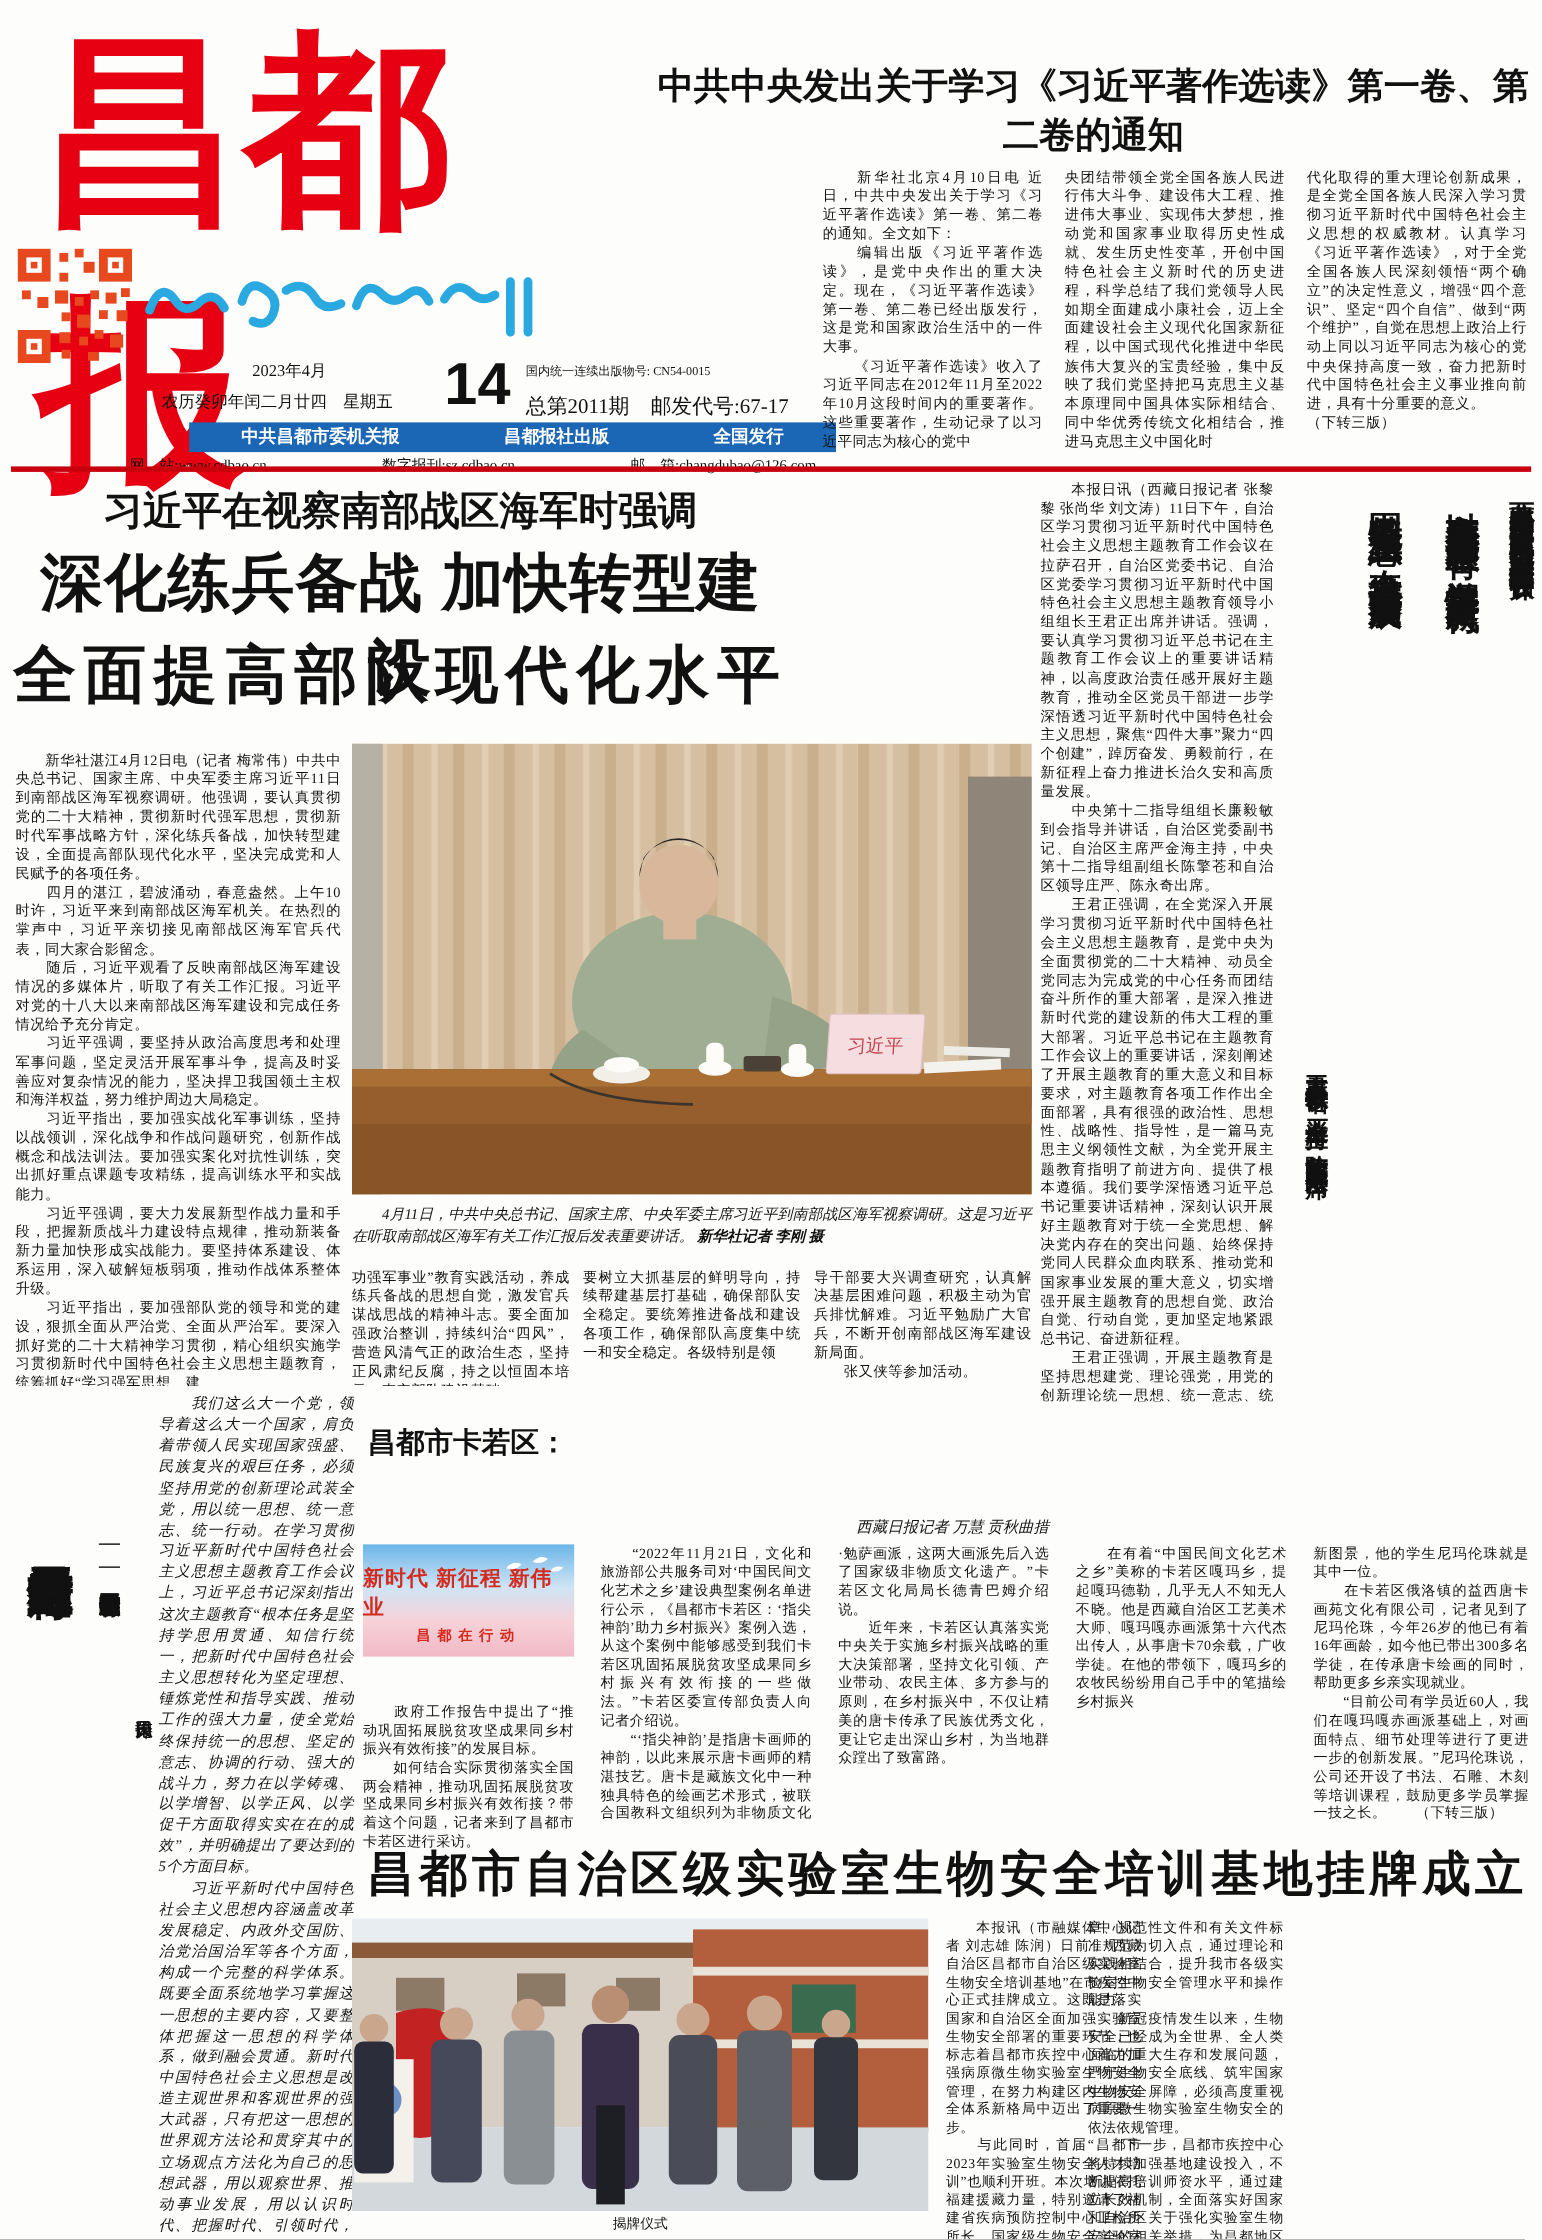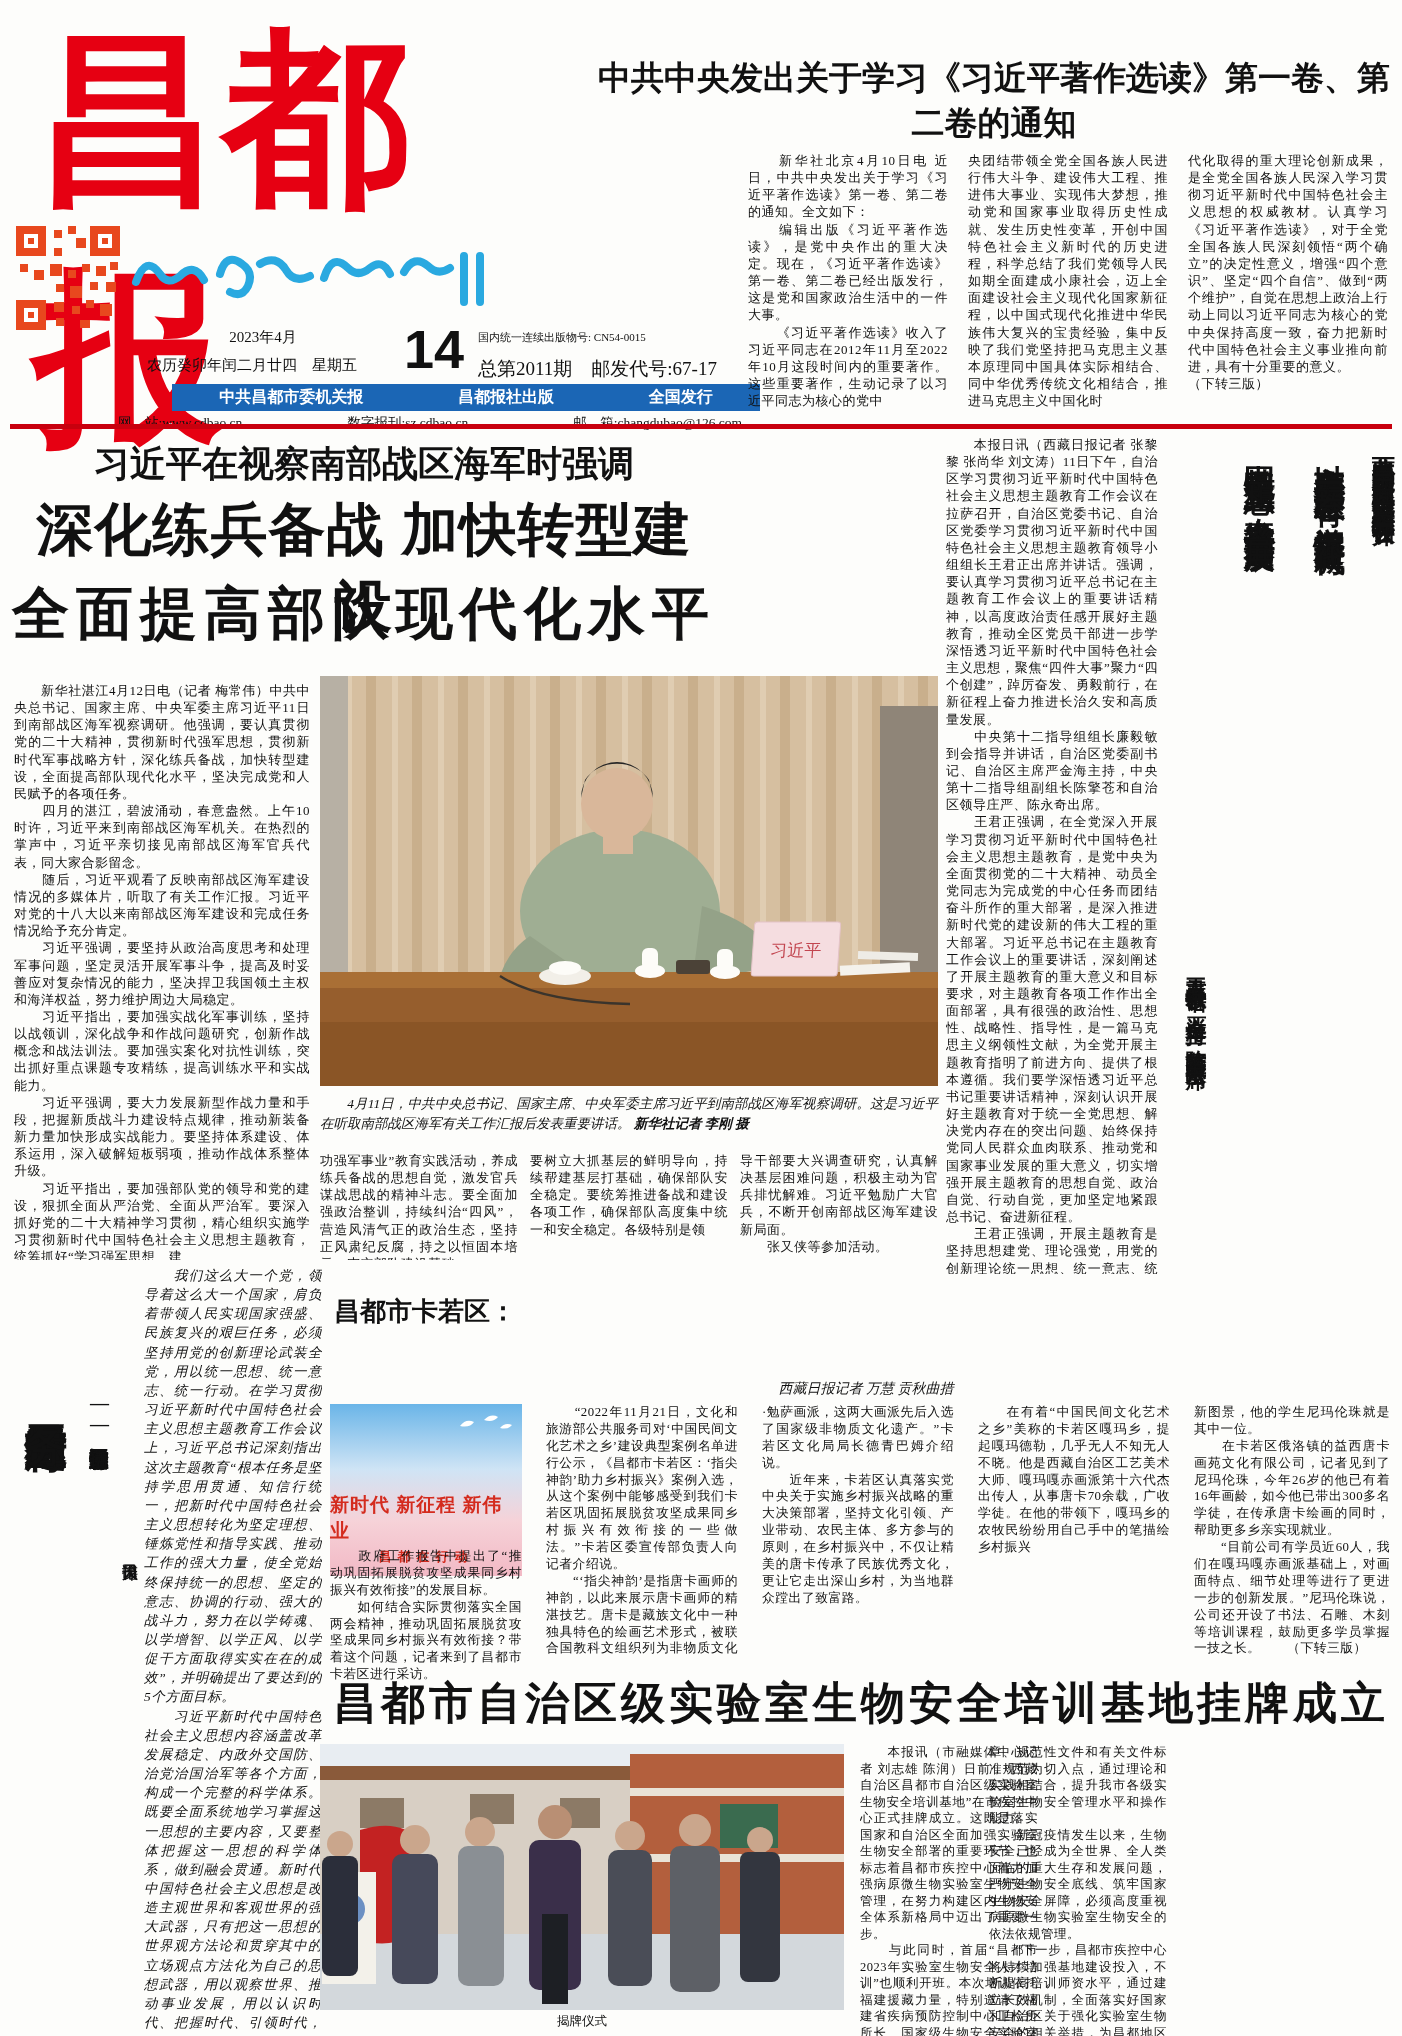--- a/index.html
+++ b/index.html
@@ -174,21 +174,21 @@
 
   <div class="abs vt hei" style="left:10px;top:1392px;width:64px;height:644px;font-size:42px;font-weight:900;">紧紧锚定开展主题教育的目标任务</div>
   <div class="abs vt" style="left:82px;top:1392px;width:30px;height:604px;font-size:19px;font-weight:700;">——论学习贯彻习近平总书记在主题教育工作会议上重要讲话</div>
   <div class="abs vt" style="left:114px;top:1552px;width:26px;height:150px;font-size:16px;">人民日报评论员</div>
   <div class="abs col kai" style="left:144px;top:1266px;width:178px;height:768px;font-size:13.5px;line-height:1.42;">　　我们这么大一个党，领导着这么大一个国家，肩负着带领人民实现国家强盛、民族复兴的艰巨任务，必须坚持用党的创新理论武装全党，用以统一思想、统一意志、统一行动。在学习贯彻习近平新时代中国特色社会主义思想主题教育工作会议上，习近平总书记深刻指出这次主题教育“根本任务是坚持学思用贯通、知信行统一，把新时代中国特色社会主义思想转化为坚定理想、锤炼党性和指导实践、推动工作的强大力量，使全党始终保持统一的思想、坚定的意志、协调的行动、强大的战斗力，努力在以学铸魂、以学增智、以学正风、以学促干方面取得实实在在的成效”，并明确提出了要达到的5个方面目标。
 　　习近平新时代中国特色社会主义思想内容涵盖改革发展稳定、内政外交国防、治党治国治军等各个方面，构成一个完整的科学体系。既要全面系统地学习掌握这一思想的主要内容，又要整体把握这一思想的科学体系，做到融会贯通。新时代中国特色社会主义思想是改造主观世界和客观世界的强大武器，只有把这一思想的世界观方法论和贯穿其中的立场观点方法化为自己的思想武器，用以观察世界、推动事业发展，用以认识时代、把握时代、引领时代，才能解决经济社会发展和党的建设中的各种矛盾问题，努力创造经得起历史和人民检验的实绩。紧紧锚定开展主题教育的根本任务，具体来说就是铸魂筑牢根本、锤炼品格强化忠诚、实干担当促进发展、践行宗旨为民造福、廉洁奉公树立新风的目标任务，解决理论学习、政治素质、能力本领、担当作为、工作作风、廉洁自律等6个方面的问题，才能不断把学习贯彻习近平新时代中国特色社会主义思想引向深入，推动主题教育取得实实在在的成效。　　（下转二版）</div>
 
   <div class="abs hei" style="left:334px;top:1282px;font-size:26px;font-weight:900;margin-top:12px;">昌都市卡若区：</div>
   <div class="abs ctr kai" style="left:330px;top:1380px;width:1072px;font-size:14px;">西藏日报记者 万慧 贡秋曲措</div>
 
-  <div class="abs promo" style="left:330px;top:1404px;width:192px;height:172px;">
+  <div class="abs promo" style="left:330px;top:1404px;width:192px;height:102px;">
     <svg width="60" height="22" viewBox="0 0 60 22" style="position:absolute;top:8px;right:8px;">
       <path d="M6,14 q6,-8 14,-4 q-4,6 -14,4z" fill="#fff"></path>
         <path d="M30,8 q7,-7 14,-3 q-5,6 -14,3z" fill="#fff"></path>
         <path d="M46,16 q5,-6 12,-3 q-4,5 -12,3z" fill="#fff"></path>
     </svg>
     <div class="l1 hei">新时代 新征程 新伟业</div>
     <div class="l2 hei">昌都在行动</div>
   </div>
   <div class="abs col" style="left:330px;top:1548px;width:192px;height:186px;font-size:12.8px;">　　政府工作报告中提出了“推动巩固拓展脱贫攻坚成果同乡村振兴有效衔接”的发展目标。
 　　如何结合实际贯彻落实全国两会精神，推动巩固拓展脱贫攻坚成果同乡村振兴有效衔接？带着这个问题，记者来到了昌都市卡若区进行采访。</div>

